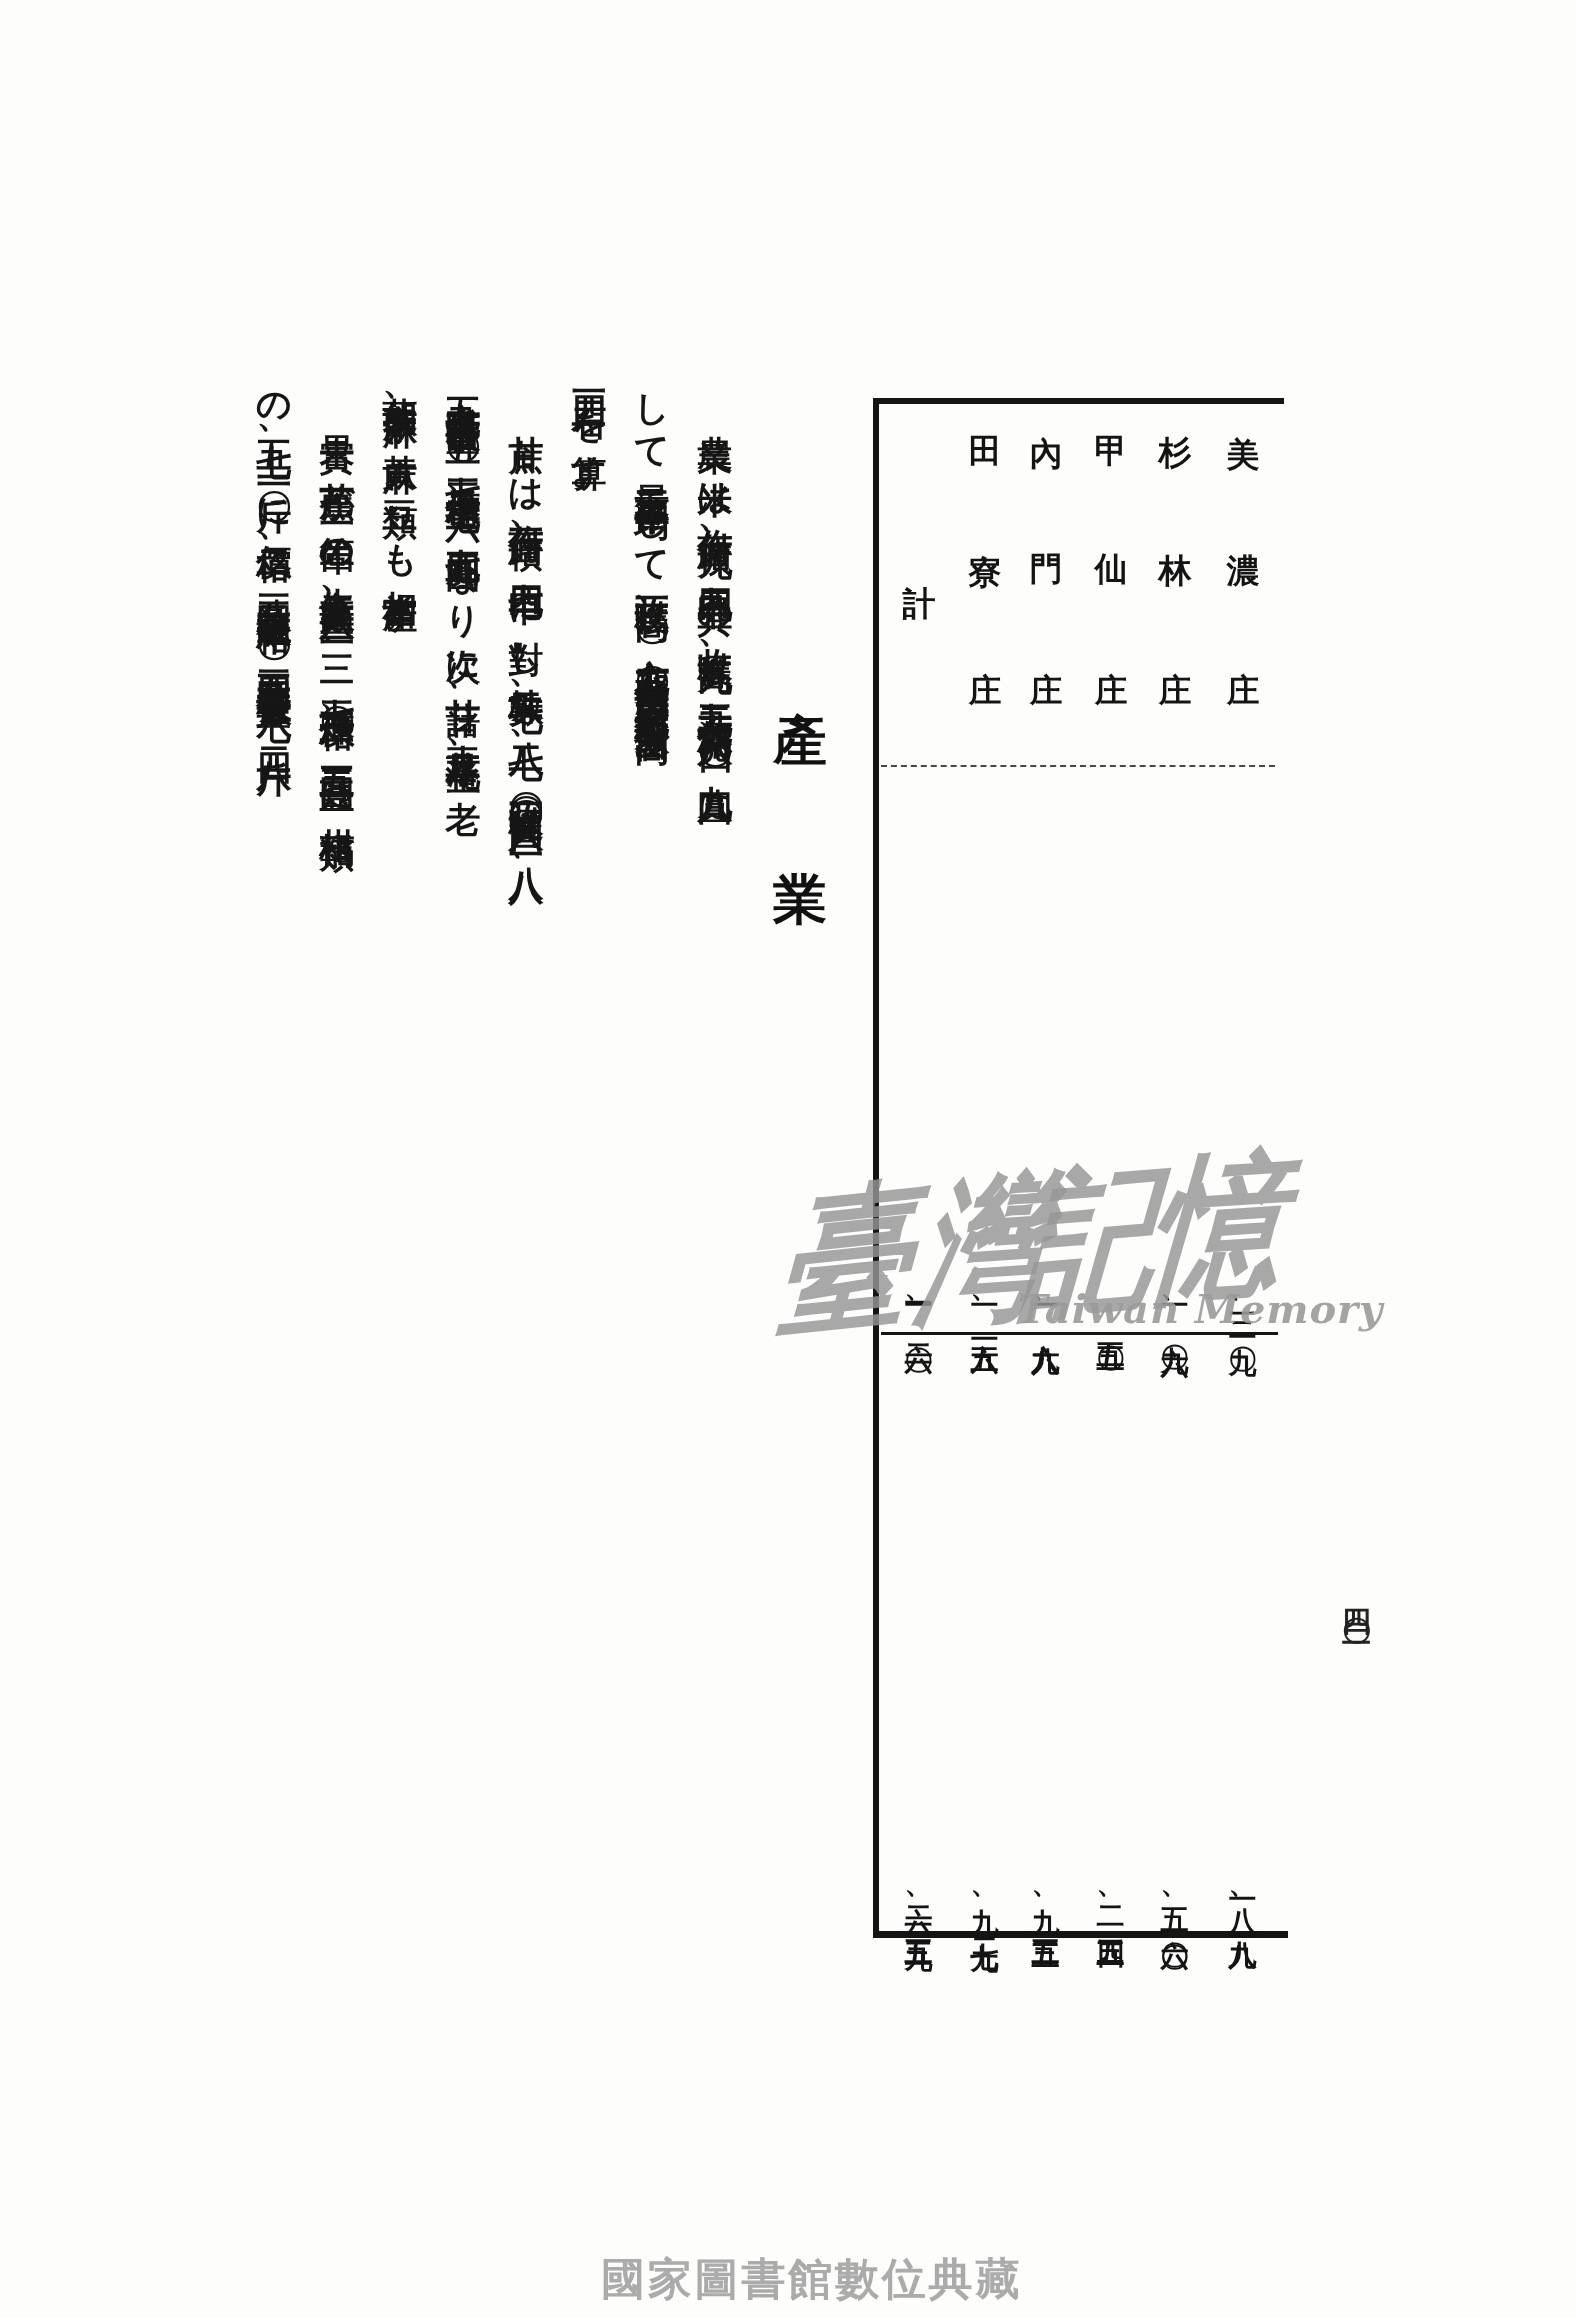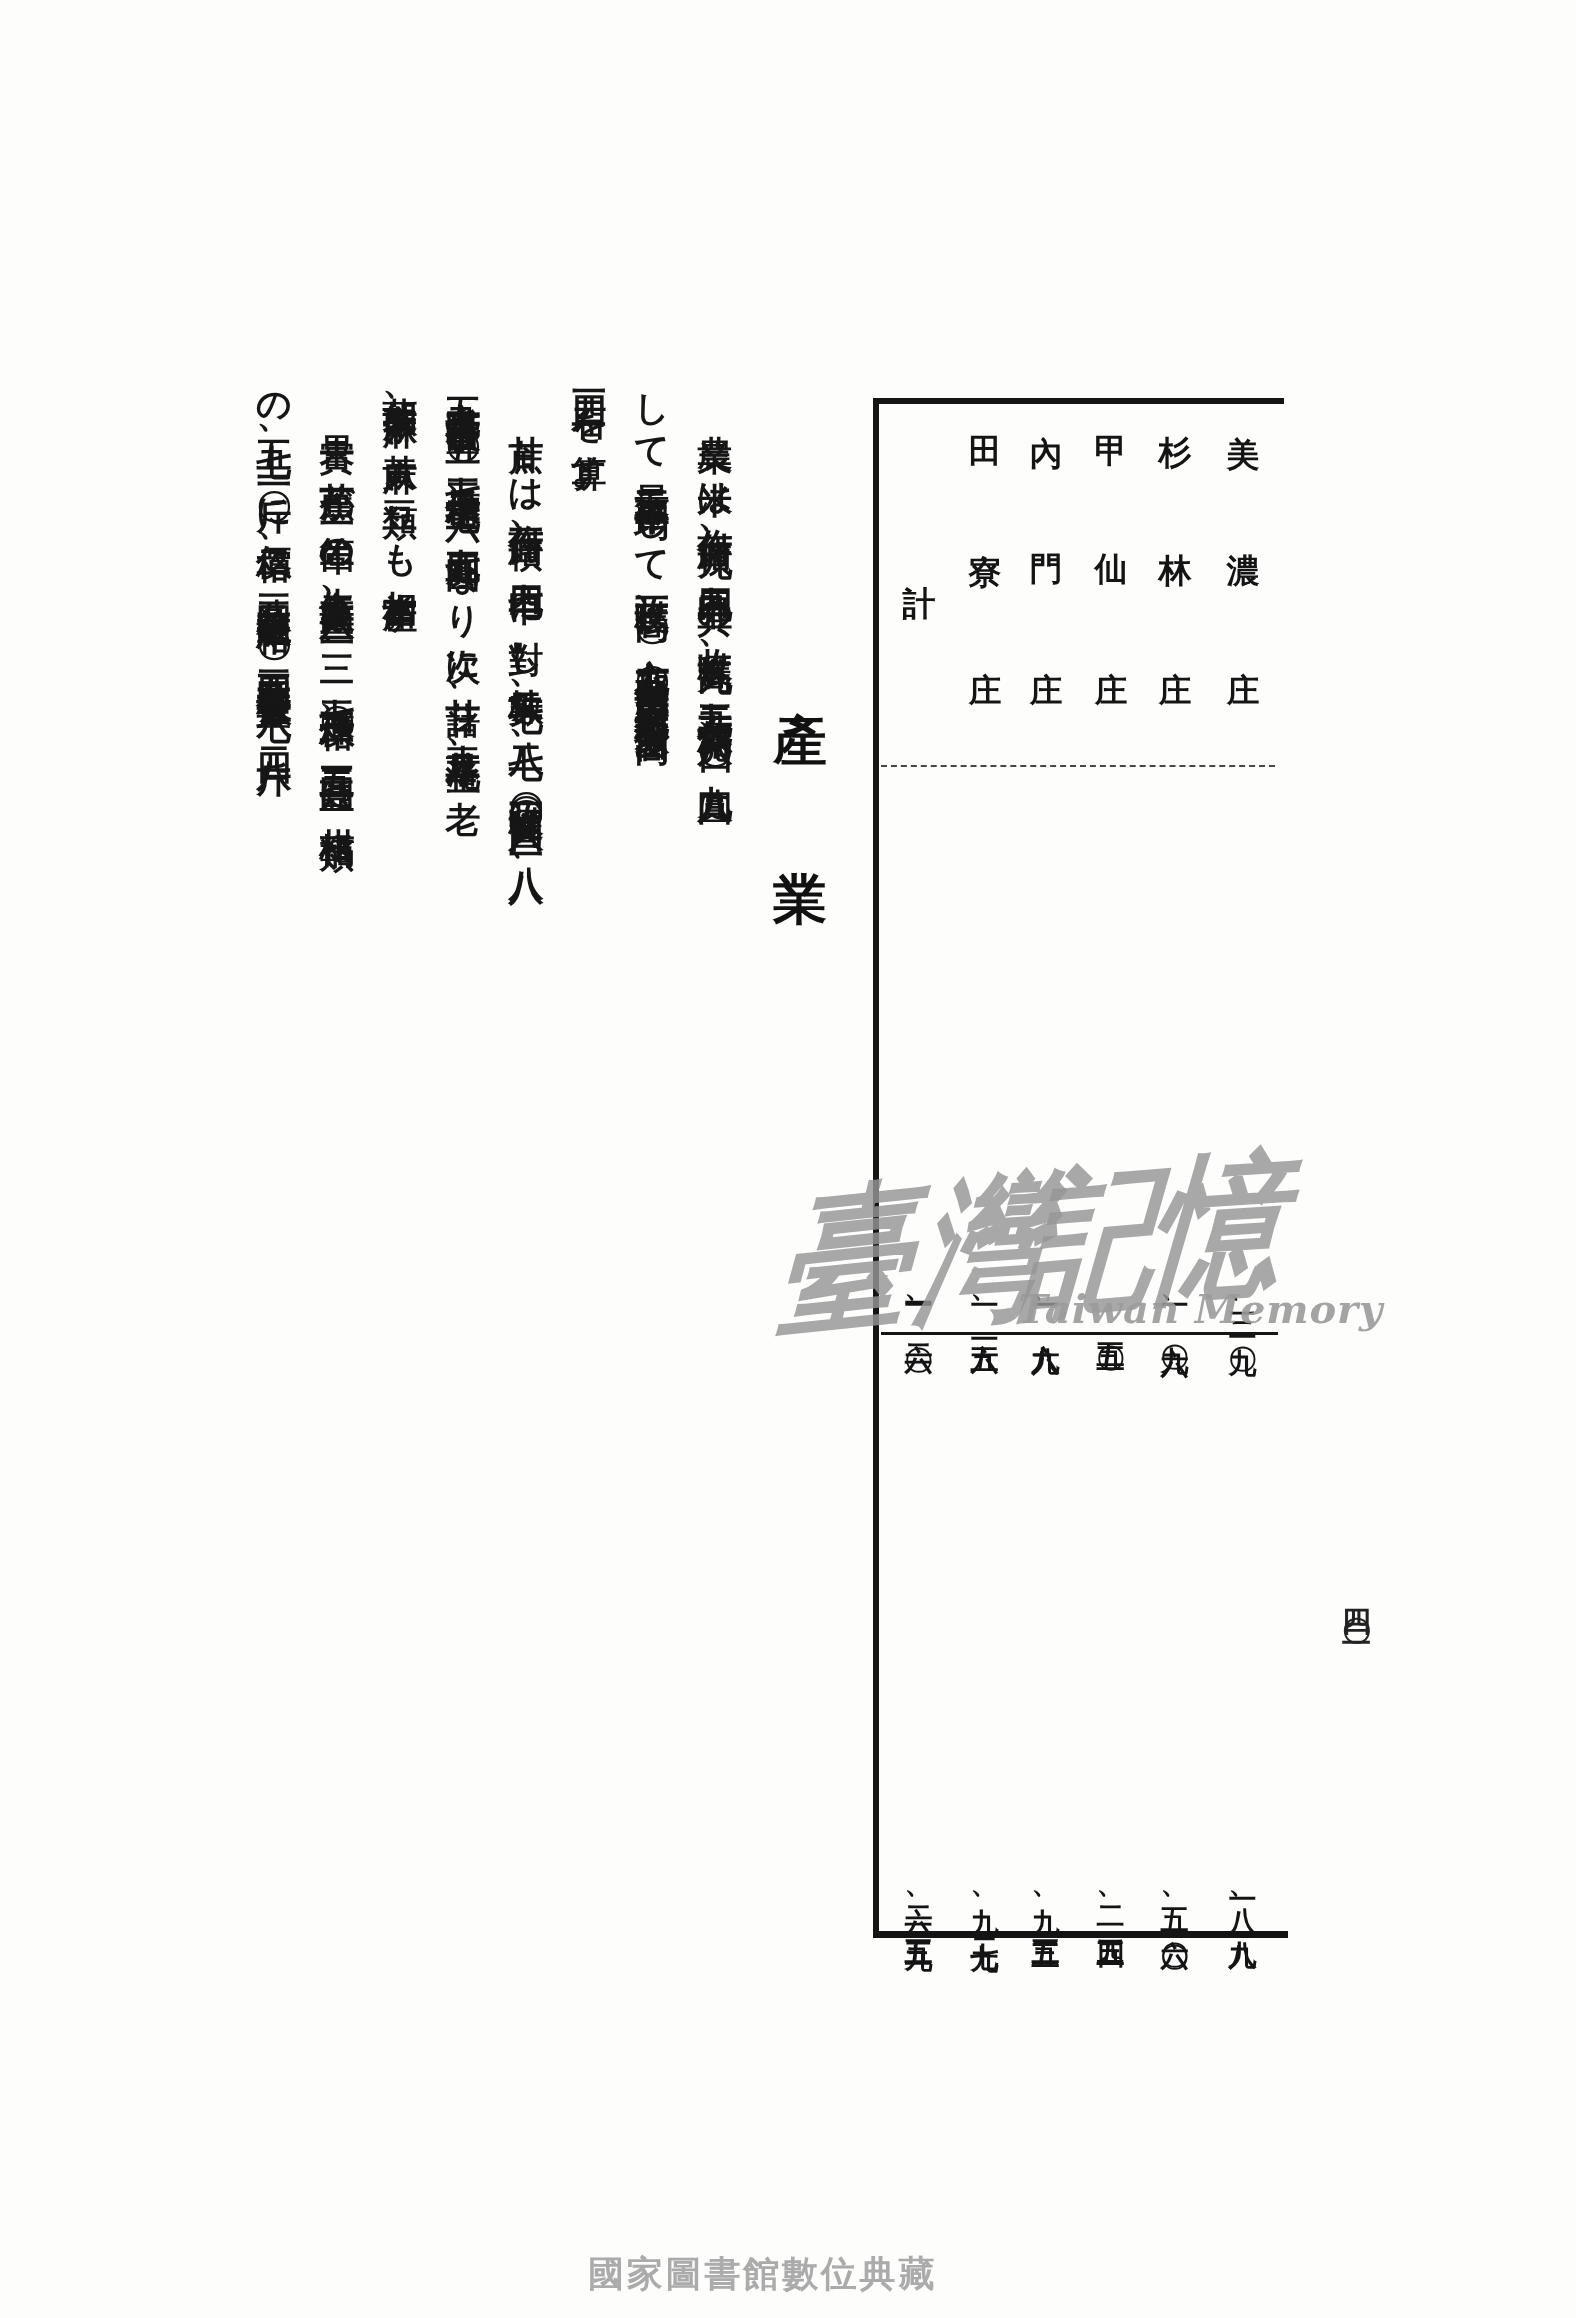--- a/index.html
+++ b/index.html
@@ -69,22 +69,23 @@
     font-family:"DejaVu Serif", serif;
     font-style:italic;font-weight:bold;
     font-size:40px;letter-spacing:0.9px;
     color:#9b9b9b;opacity:.9;
     pointer-events:none;
   }
   .stamp{
     position:absolute;
     font-family:"DejaVu Sans", sans-serif;
     font-weight:bold;
-    font-size:36px;letter-spacing:2.8px;
+    font-size:44px;letter-spacing:2.8px;
     color:#ababab;
+    margin-left:13px;
   }
 </style>
 </head>
 <body>
 
 <div class="page">
 
   <div>
 
     <div class="rule" style="left:873px;top:398px;width:411px;height:5.6px;"></div>

